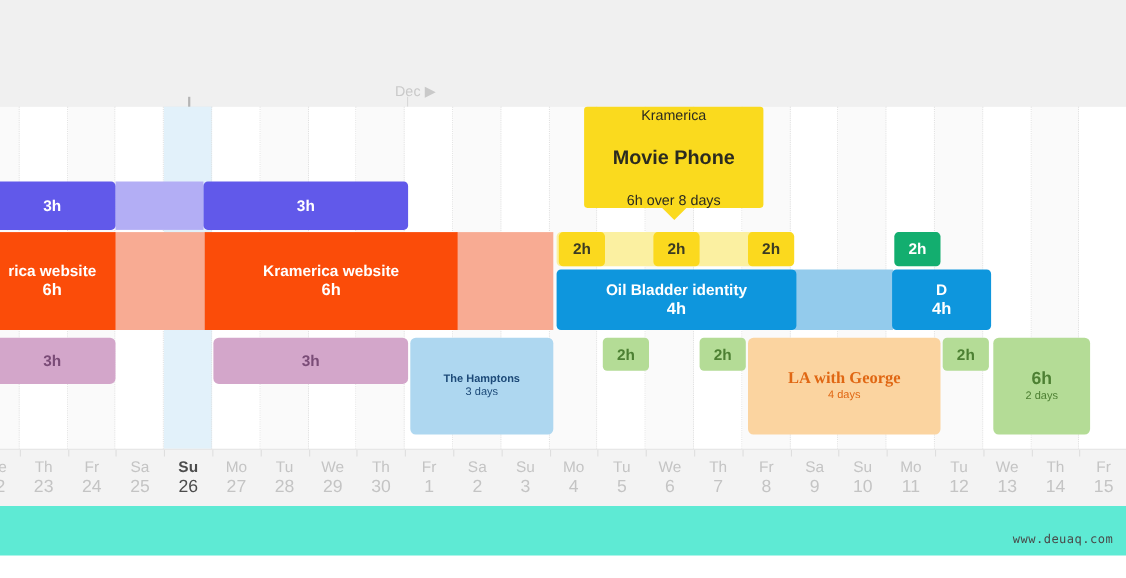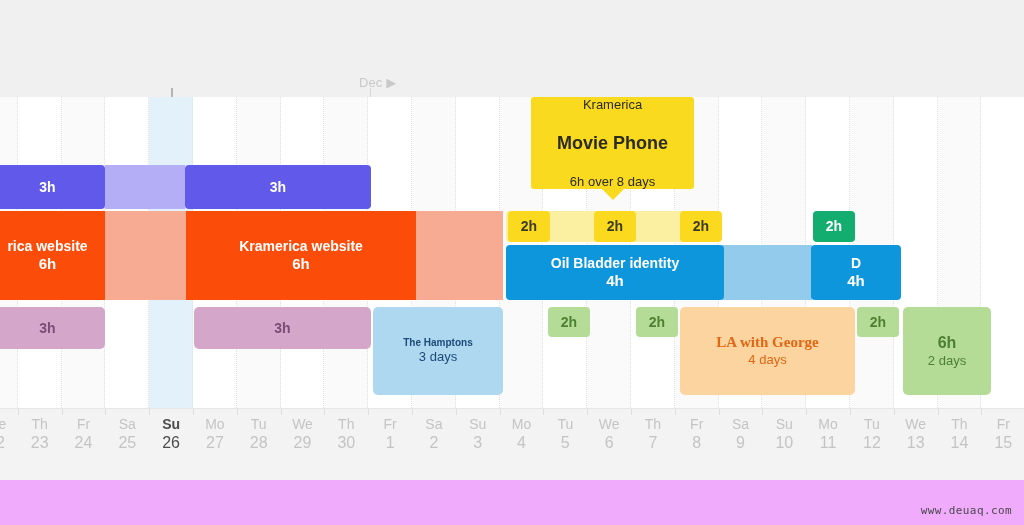--- a/index.html
+++ b/index.html
@@ -102,23 +102,23 @@
     line-height: 1.05;
   }
   .day .dow { font-size: 14px; display: block; }
   .day .dnum { font-size: 16px; display: block; margin-top: 3px; }
   .day.is-today { color: #4c4c4c; }
   .day.is-today .dow { font-weight: bold; }
   .day.is-today .dnum { font-weight: normal; text-align: center; }
 
   .footer-band {
     position: absolute;
-    left: 0; top: 480px;
+    left: 0; top: 460px;
     width: 1024px; height: 45px;
-    background: #f0abfc;
+    background: #5eead4;
   }
   .watermark {
     position: absolute;
     right: 12px; bottom: 8px;
     font-size: 11px;
     color: #4a4a4a;
     font-family: "DejaVu Sans Mono", monospace;
     letter-spacing: .4px;
   }
 
@@ -130,21 +130,21 @@
     flex-direction: column;
     align-items: center;
     justify-content: center;
     line-height: 1.18;
     overflow: hidden;
     white-space: nowrap;
   }
   .bar .t1 { font-size: 13px; }
   .bar .t2 { font-size: 14px; font-weight: bold; }
   .bar.big .t1 { font-size: 14px; font-weight: bold; }
-  .bar.big .t2 { font-size: 13px; font-weight: normal; }
+  .bar.big .t2 { font-size: 10px; font-weight: normal; }
   .r4 { border-radius: 4px; }
   .r5 { border-radius: 5px; }
   .chip {
     position: absolute;
     box-sizing: border-box;
     display: flex;
     align-items: center;
     justify-content: center;
     font-size: 14px;
     font-weight: bold;

